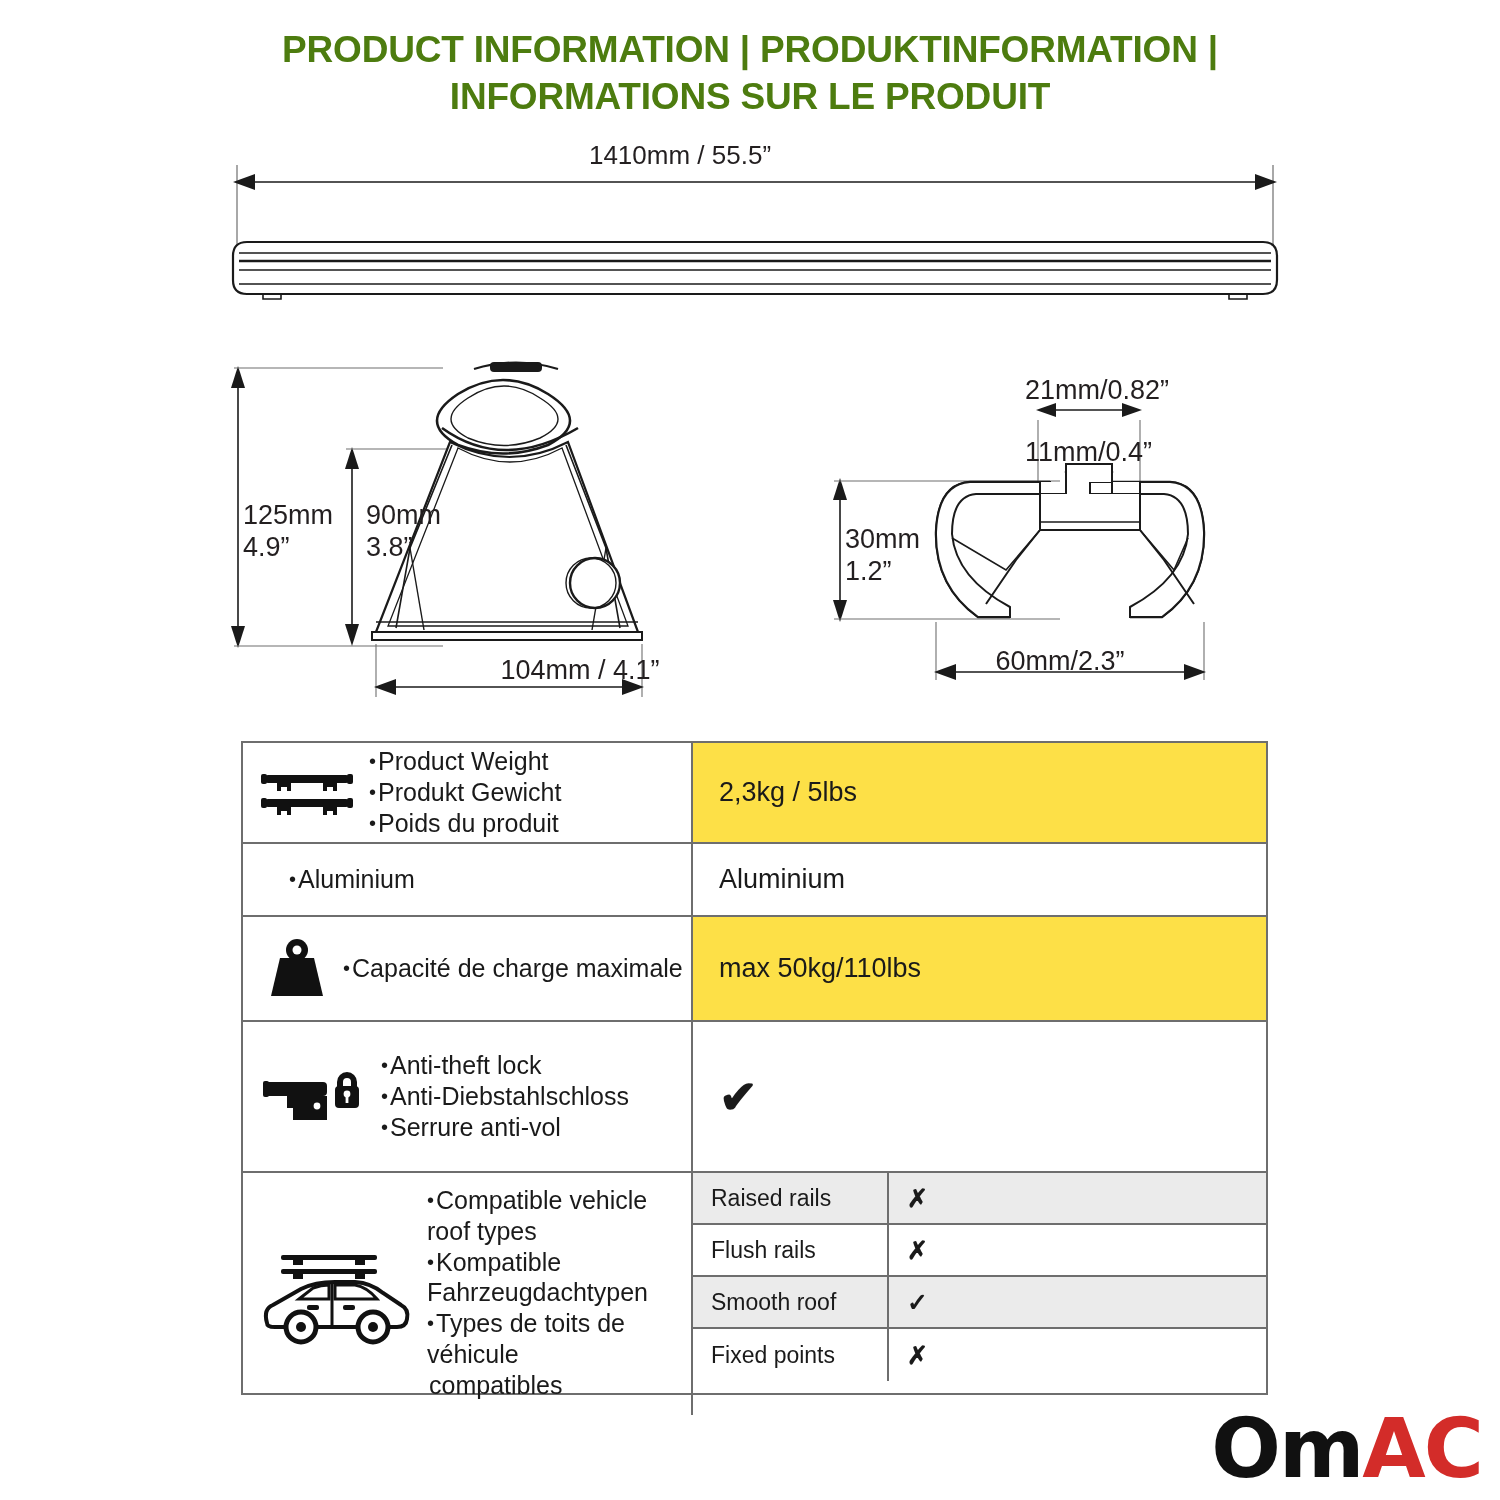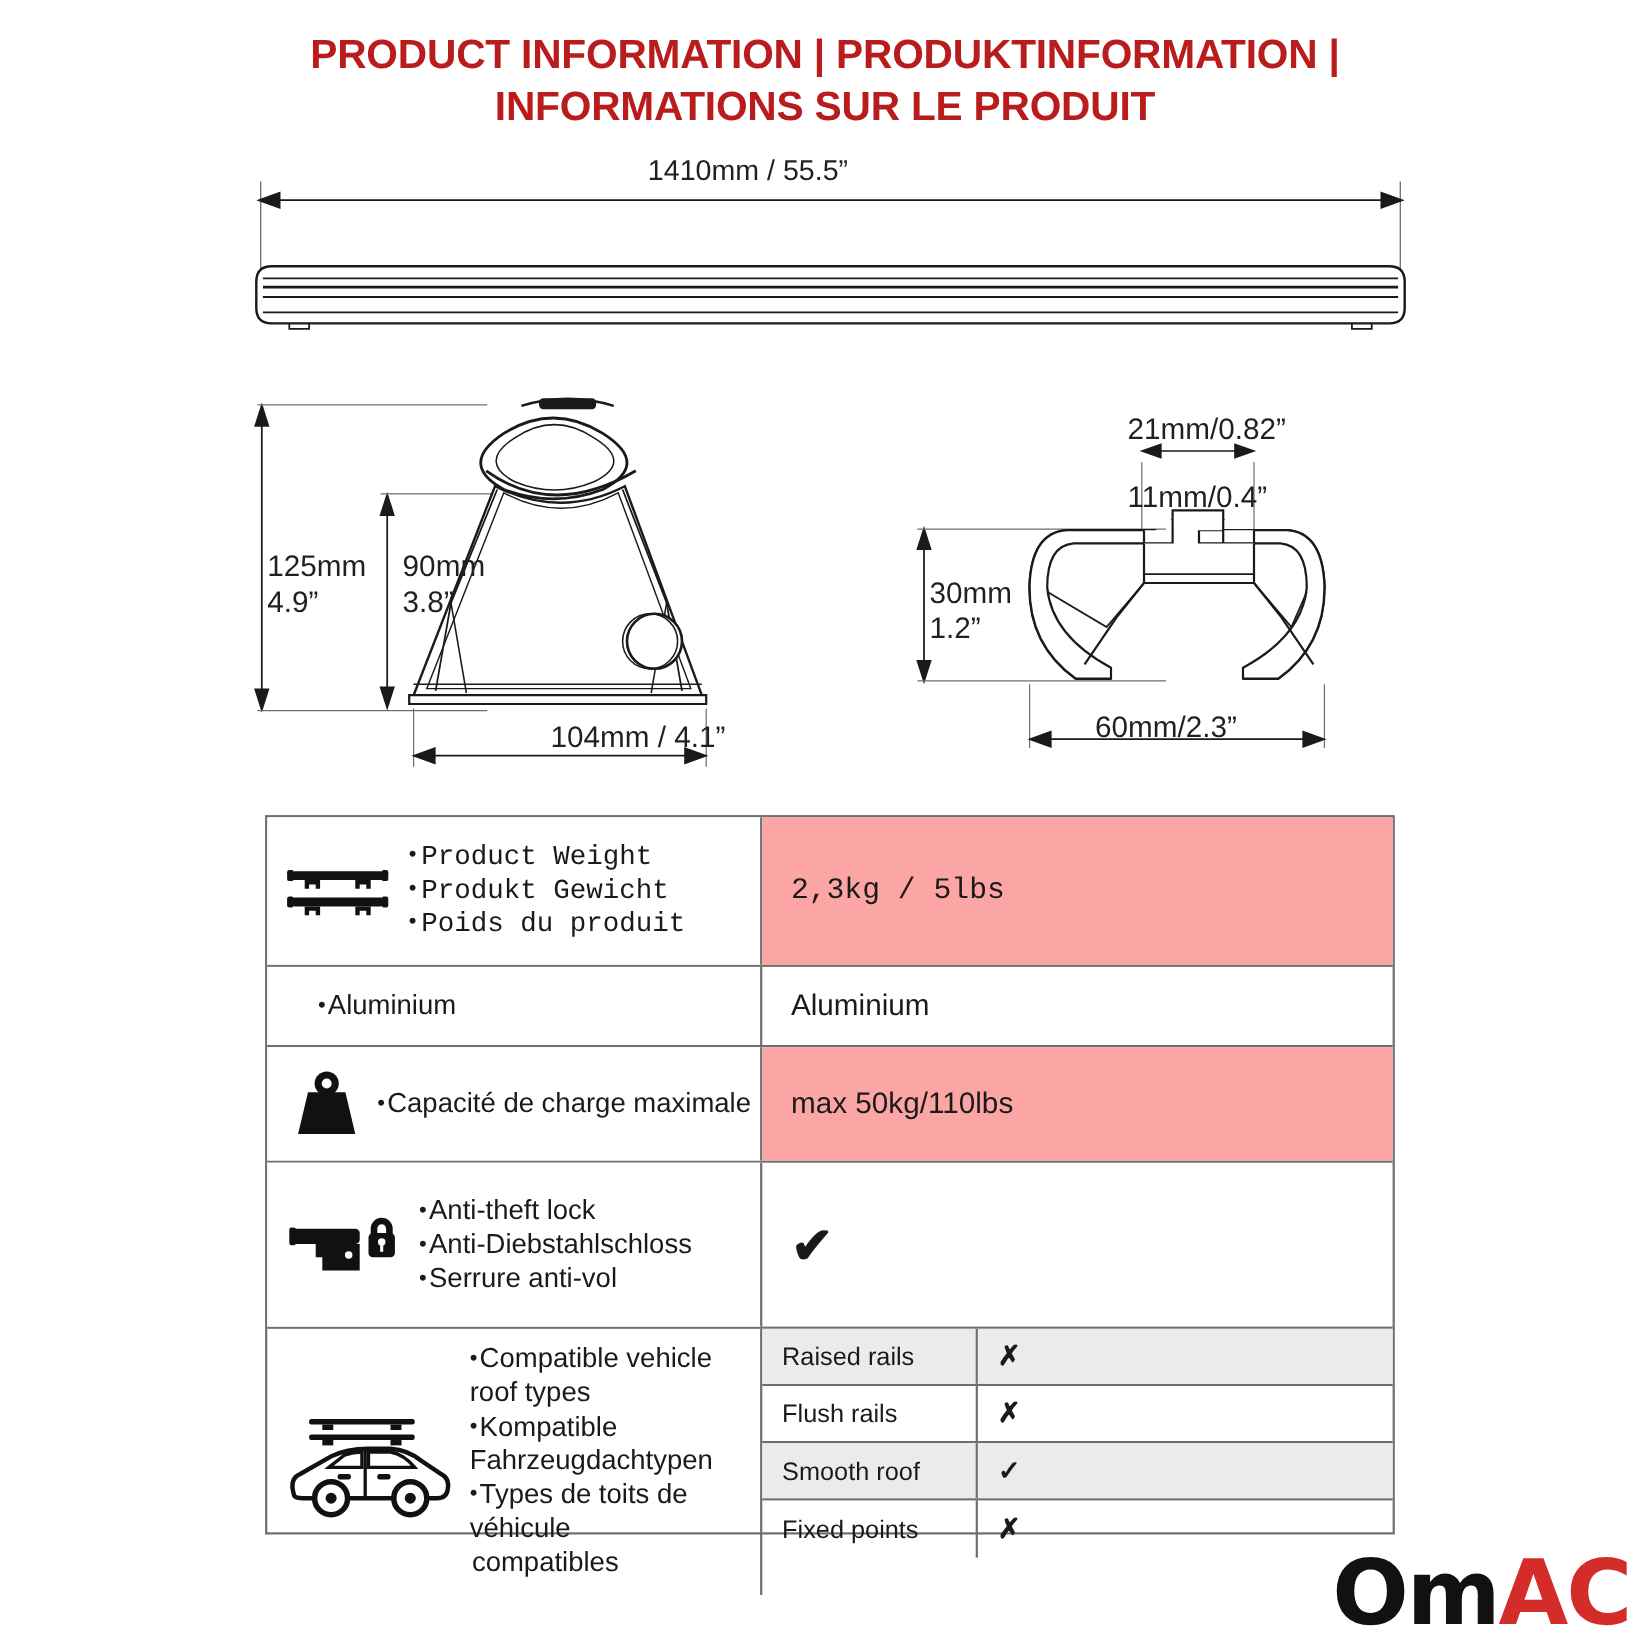--- a/index.html
+++ b/index.html
@@ -18,21 +18,21 @@
 
   
   #title {
     position: absolute;
     left: 250px; top: 26px; width: 1000px;
     text-align: center;
     font-weight: bold;
     font-size: 37px;
     line-height: 1.28;
     letter-spacing: -0.2px;
-    color: #b91c1c;
+    color: #4d7c0f;
   }
   #title .l2 { display: block; }
 
   
   #len-label {
     position: absolute; left: 560px; top: 140px; width: 240px;
     text-align: center; font-size: 26px; color: #231f20;
   }
 
   
@@ -76,30 +76,30 @@
     background: #ffffff;
   }
   .cell-value {
     flex: 1;
     display: flex;
     align-items: center;
     padding-left: 26px;
     font-size: 27px;
     color: #1a1a1a;
   }
-  .cell-value.shaded { background: #fca5a5; }
+  .cell-value.shaded { background: #fde047; }
 
   .labelwrap { display: flex; align-items: center; gap: 8px; width: 100%; }
   .icon-box { width: 108px; min-width: 108px; display: flex; align-items: center; justify-content: center; }
   .bullets { font-size: 25px; line-height: 1.23; color: #1a1a1a; }
   .bullets .bl { white-space: nowrap; }
   .bullets .bl::before { content: "\2022"; margin-right: 2px; font-size: 20px; vertical-align: 2px; }
 
   
-  .r1 { height: 136px; font-family: Liberation Mono, monospace; }
+  .r1 { height: 101px; }
   .r2 { height: 73px; }
   .r3 { height: 105px; }
   .r4 { height: 151px; }
   .r5 { height: 242px; }
 
   
   .roof-sub {
     flex: 1;
     display: flex;
     flex-direction: column;

